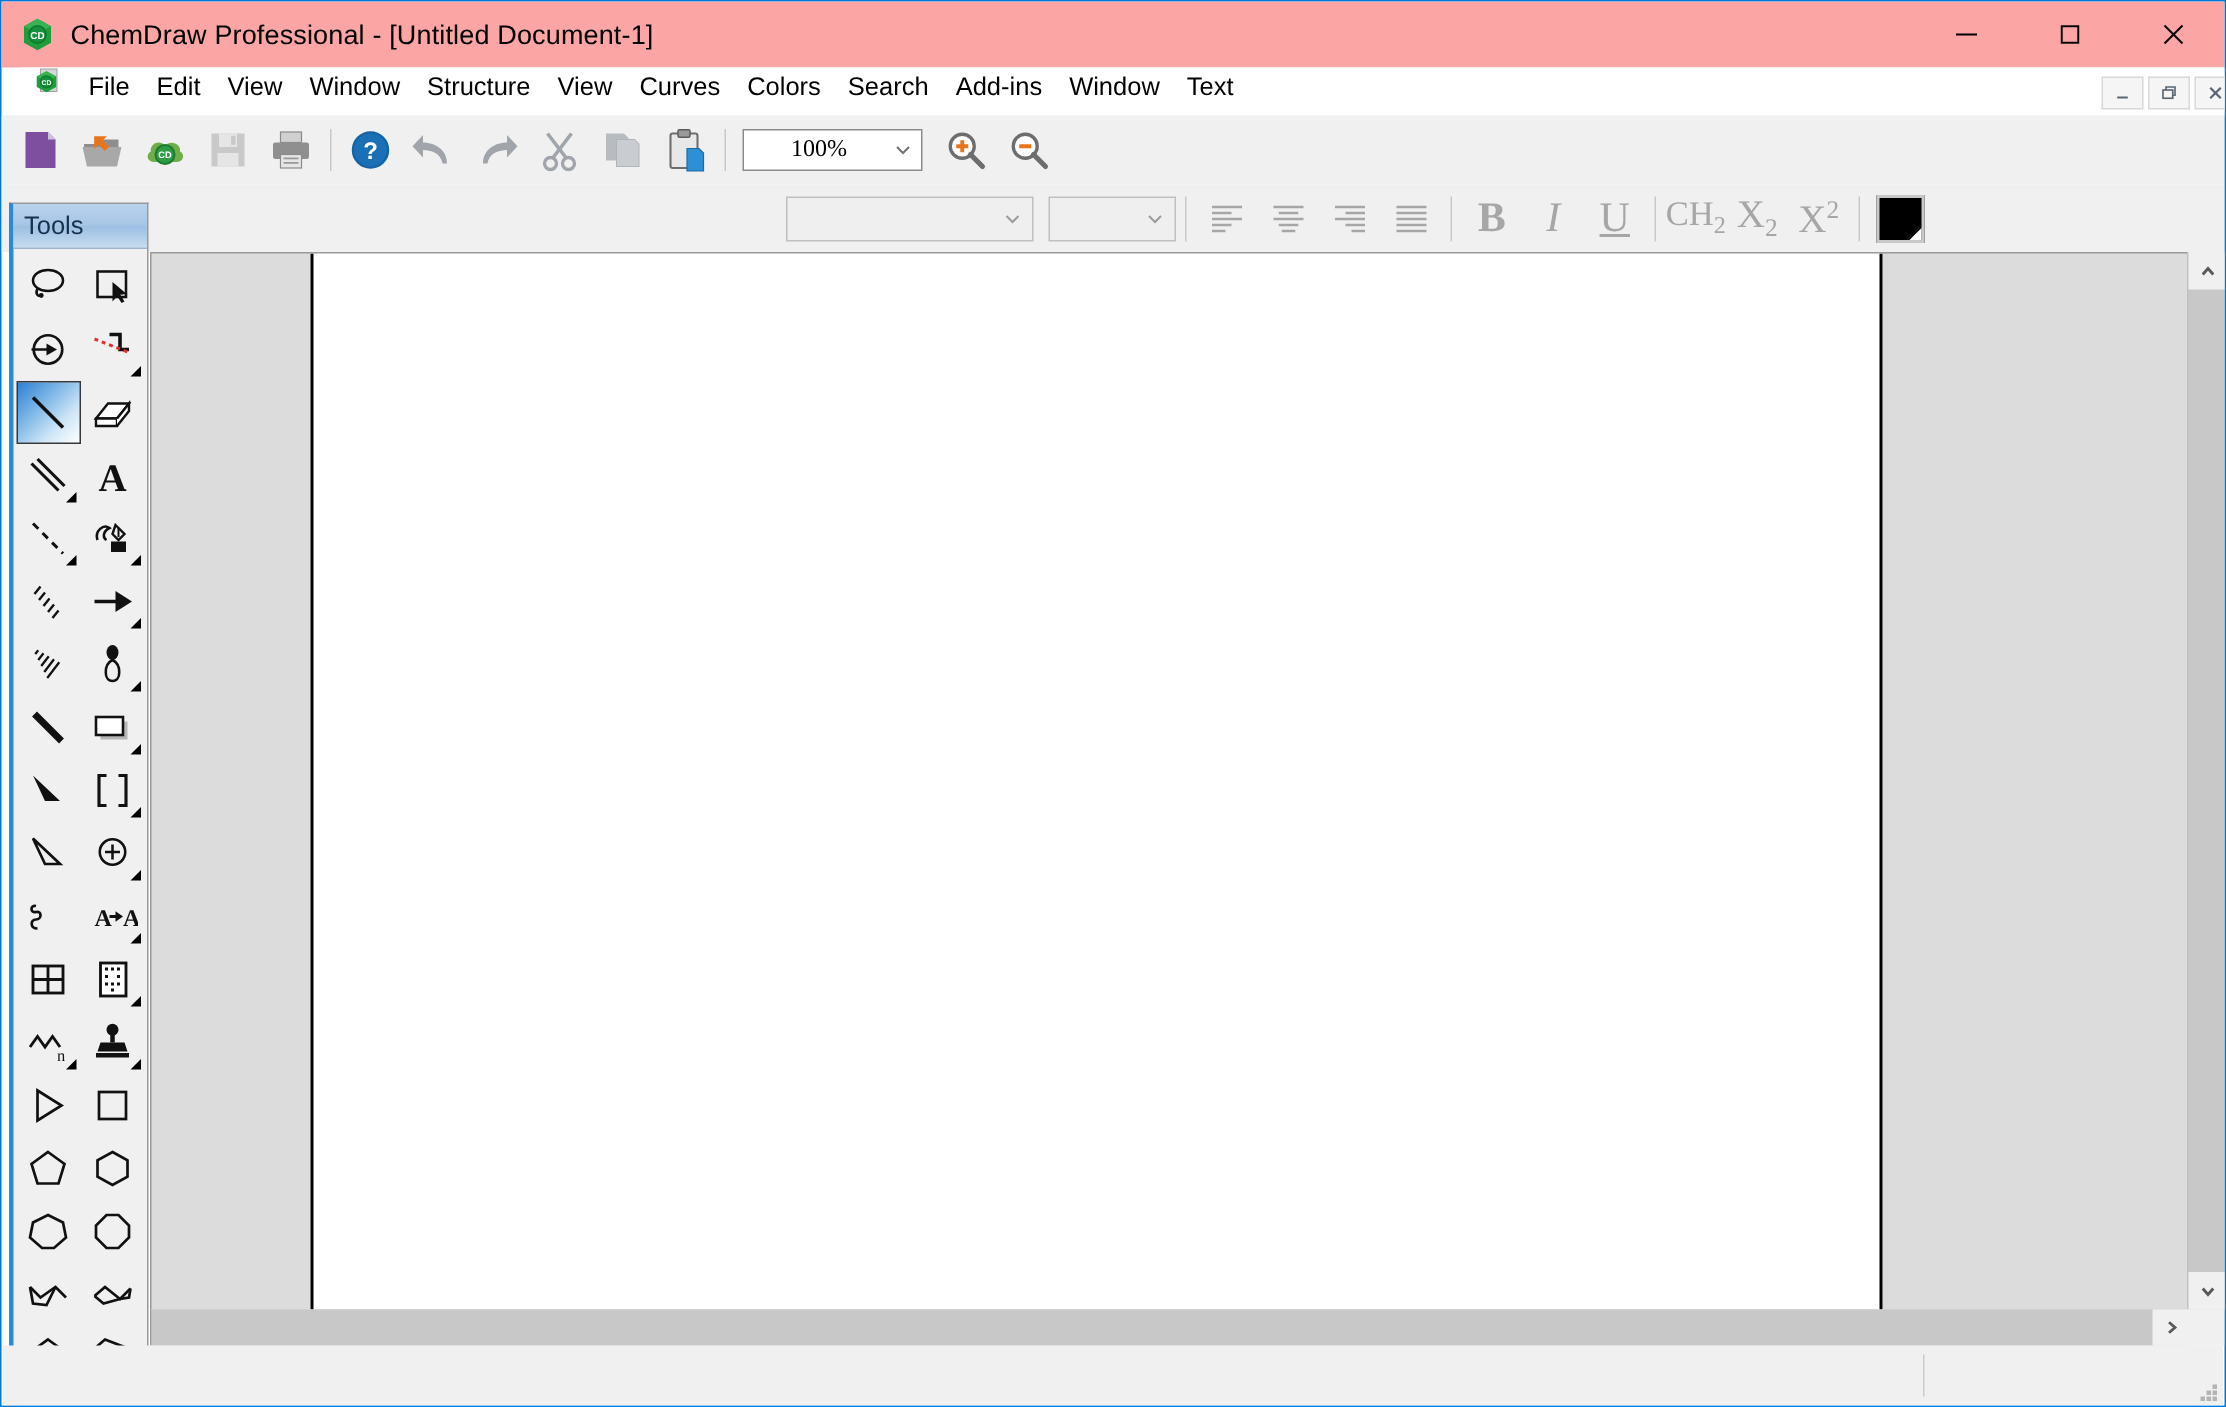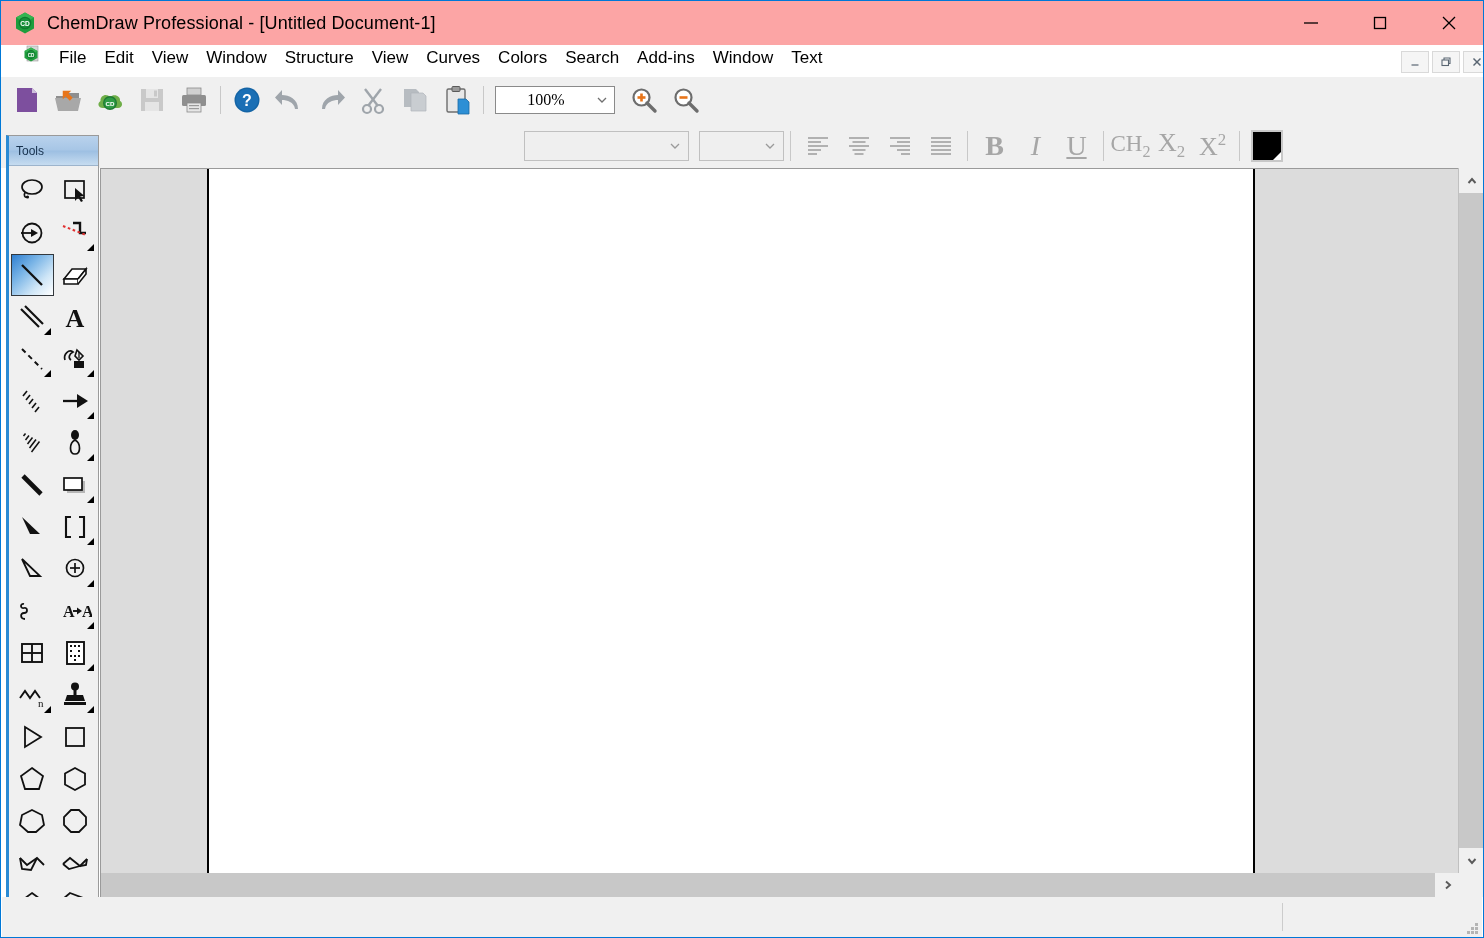--- a/index.html
+++ b/index.html
@@ -169,21 +169,21 @@
     background: #f0f0f0;
     border: 1px solid #9a9a9a;
     border-left: 3px solid #2a8ad4;
     display: flex; flex-direction: column;
   }
   .tools-header {
     height: 30px;
     background: linear-gradient(to bottom, #b9d2ec 0%, #a7c6e6 48%, #9dbfe2 52%, #c6dcf0 100%);
     display: flex; align-items: center;
     padding-left: 7px;
-    font-size: 12px; color: #16314d;
+    font-size: 17px; color: #16314d;
     border-bottom: 1px solid #9db4cc;
   }
   .tools-grid {
     flex: 1;
     display: grid;
     grid-template-columns: 43px 43px;
     grid-auto-rows: 42px;
     padding-top: 4px;
     justify-content: center;
   }

